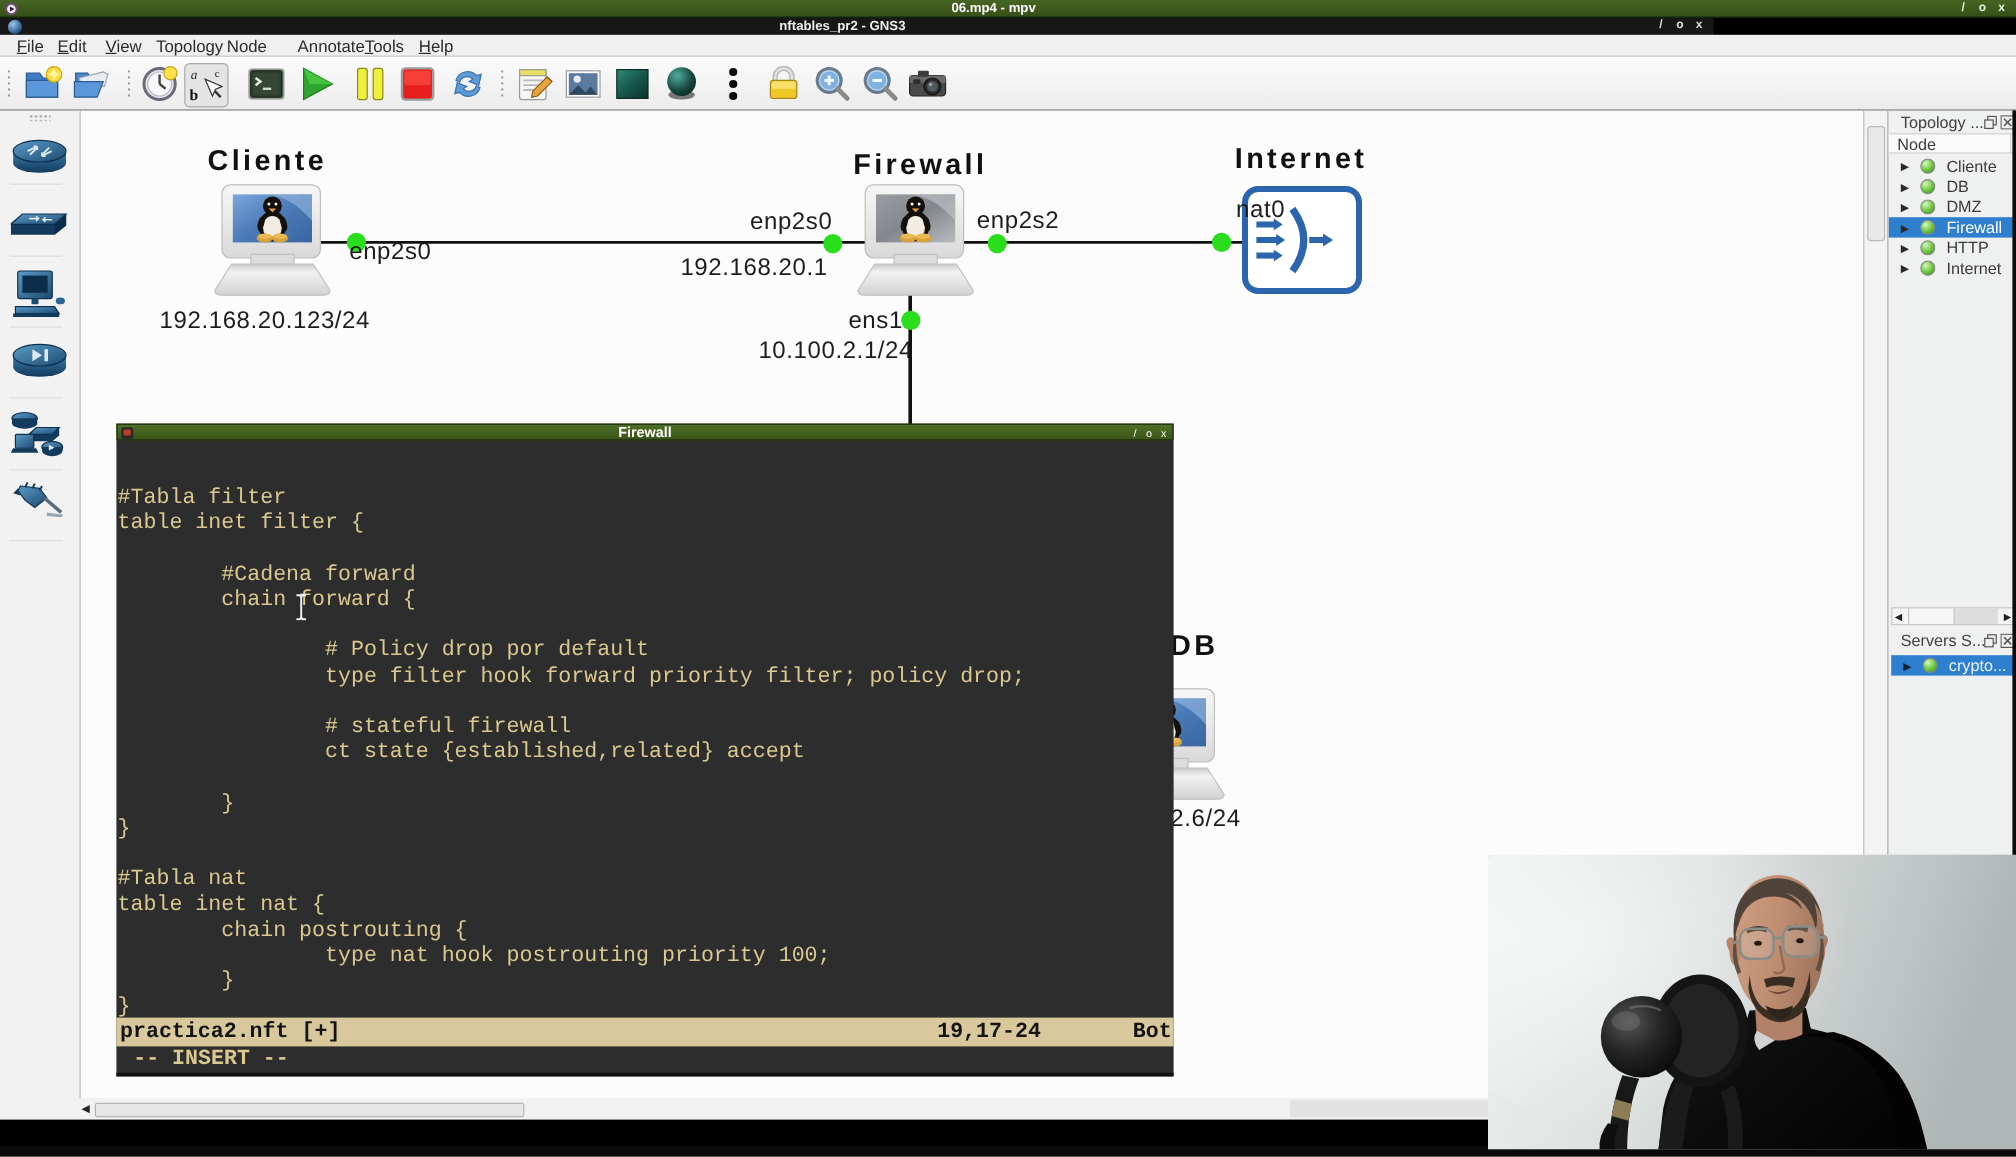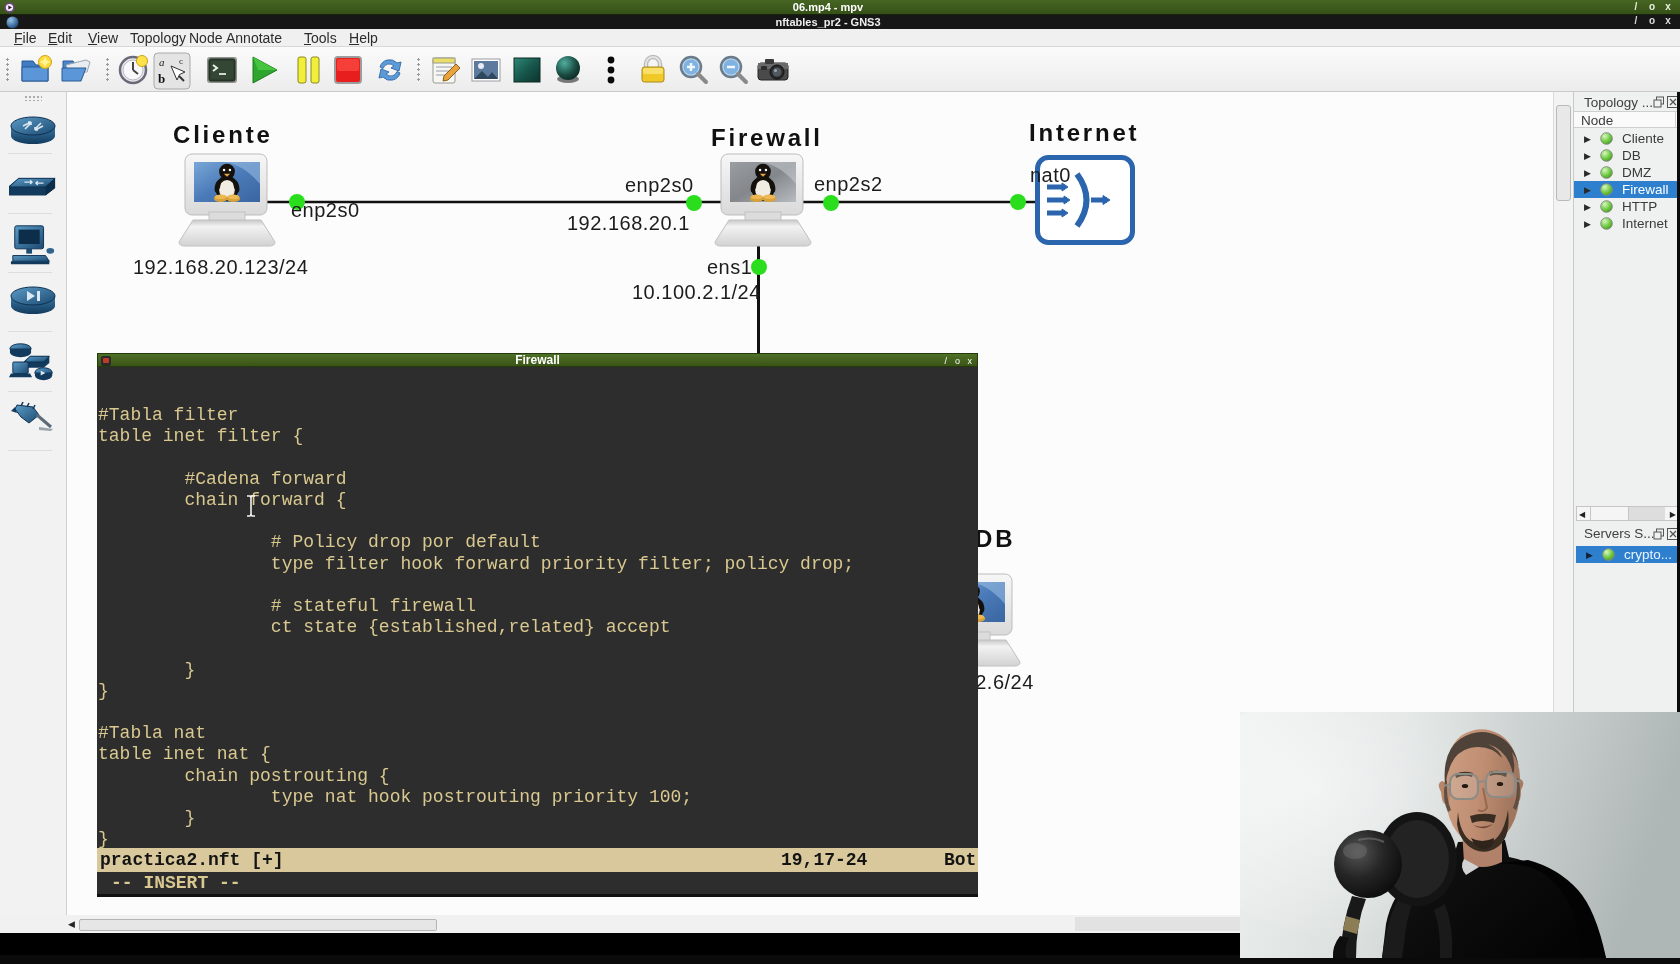--- a/index.html
+++ b/index.html
@@ -6,21 +6,21 @@
   html,body { width:1680px; height:964px; overflow:hidden; background:#000; }
   body { font-family:"Liberation Sans", sans-serif; position:relative; }
   .abs { position:absolute; }
 
   
   #mpvbar { left:0; top:0; width:1680px; height:15px;
     background:linear-gradient(#466522,#365017);
     border-bottom:1px solid #15230a; color:#fff; }
   #mpvbar .title { position:absolute; left:0; right:24px; top:1px; text-align:center;
     font-size:11px; font-weight:bold; }
-  #gnsbar { left:0; top:15px; width:1680px; height:14px; background:#171717; color:#eee; }
+  #gnsbar { left:0; top:15px; width:1428px; height:14px; background:#171717; color:#eee; }
   #gnsbar .title { position:absolute; left:0; right:24px; top:1px; text-align:center;
     font-size:11px; font-weight:bold; }
   .winctl { position:absolute; right:4px; top:0px; font-size:10px; font-weight:bold;
     letter-spacing:0; color:#e8f0e0; }
   .winctl span { display:inline-block; width:16px; text-align:center; }
 
   
   #menubar { left:0; top:29px; width:1680px; height:18px; background:#f0f0f0;
     border-bottom:1px solid #d7d7d7; font-size:14px; color:#2b2b2b; }
   #menubar span { position:absolute; top:1px; }
@@ -111,21 +111,21 @@
   <div class="title">nftables_pr2 - GNS3</div>
   <div class="winctl" style="top:0px; color:#ddd;"><span>/</span><span>o</span><span>x</span></div>
 </div>
 
 <div class="abs" id="menubar">
   <span style="left:14px;"><u>F</u>ile</span>
   <span style="left:48px;"><u>E</u>dit</span>
   <span style="left:88px;"><u>V</u>iew</span>
   <span style="left:130px;">Topology</span>
   <span style="left:189px;">Node</span>
-  <span style="left:226px;text-align:right;">Annotate</span>
+  <span style="left:248px;text-align:right;">Annotate</span>
   <span style="left:304px;"><u>T</u>ools</span>
   <span style="left:349px;"><u>H</u>elp</span>
 </div>
 
 <div class="abs" id="toolbar">
   <div class="grip" style="left:5px;"></div>
   <div class="grip" style="left:105px;"></div>
   <div class="grip" style="left:416px;"></div>
 
   <svg class="tbi" style="left:20px;" viewBox="0 0 32 32">

